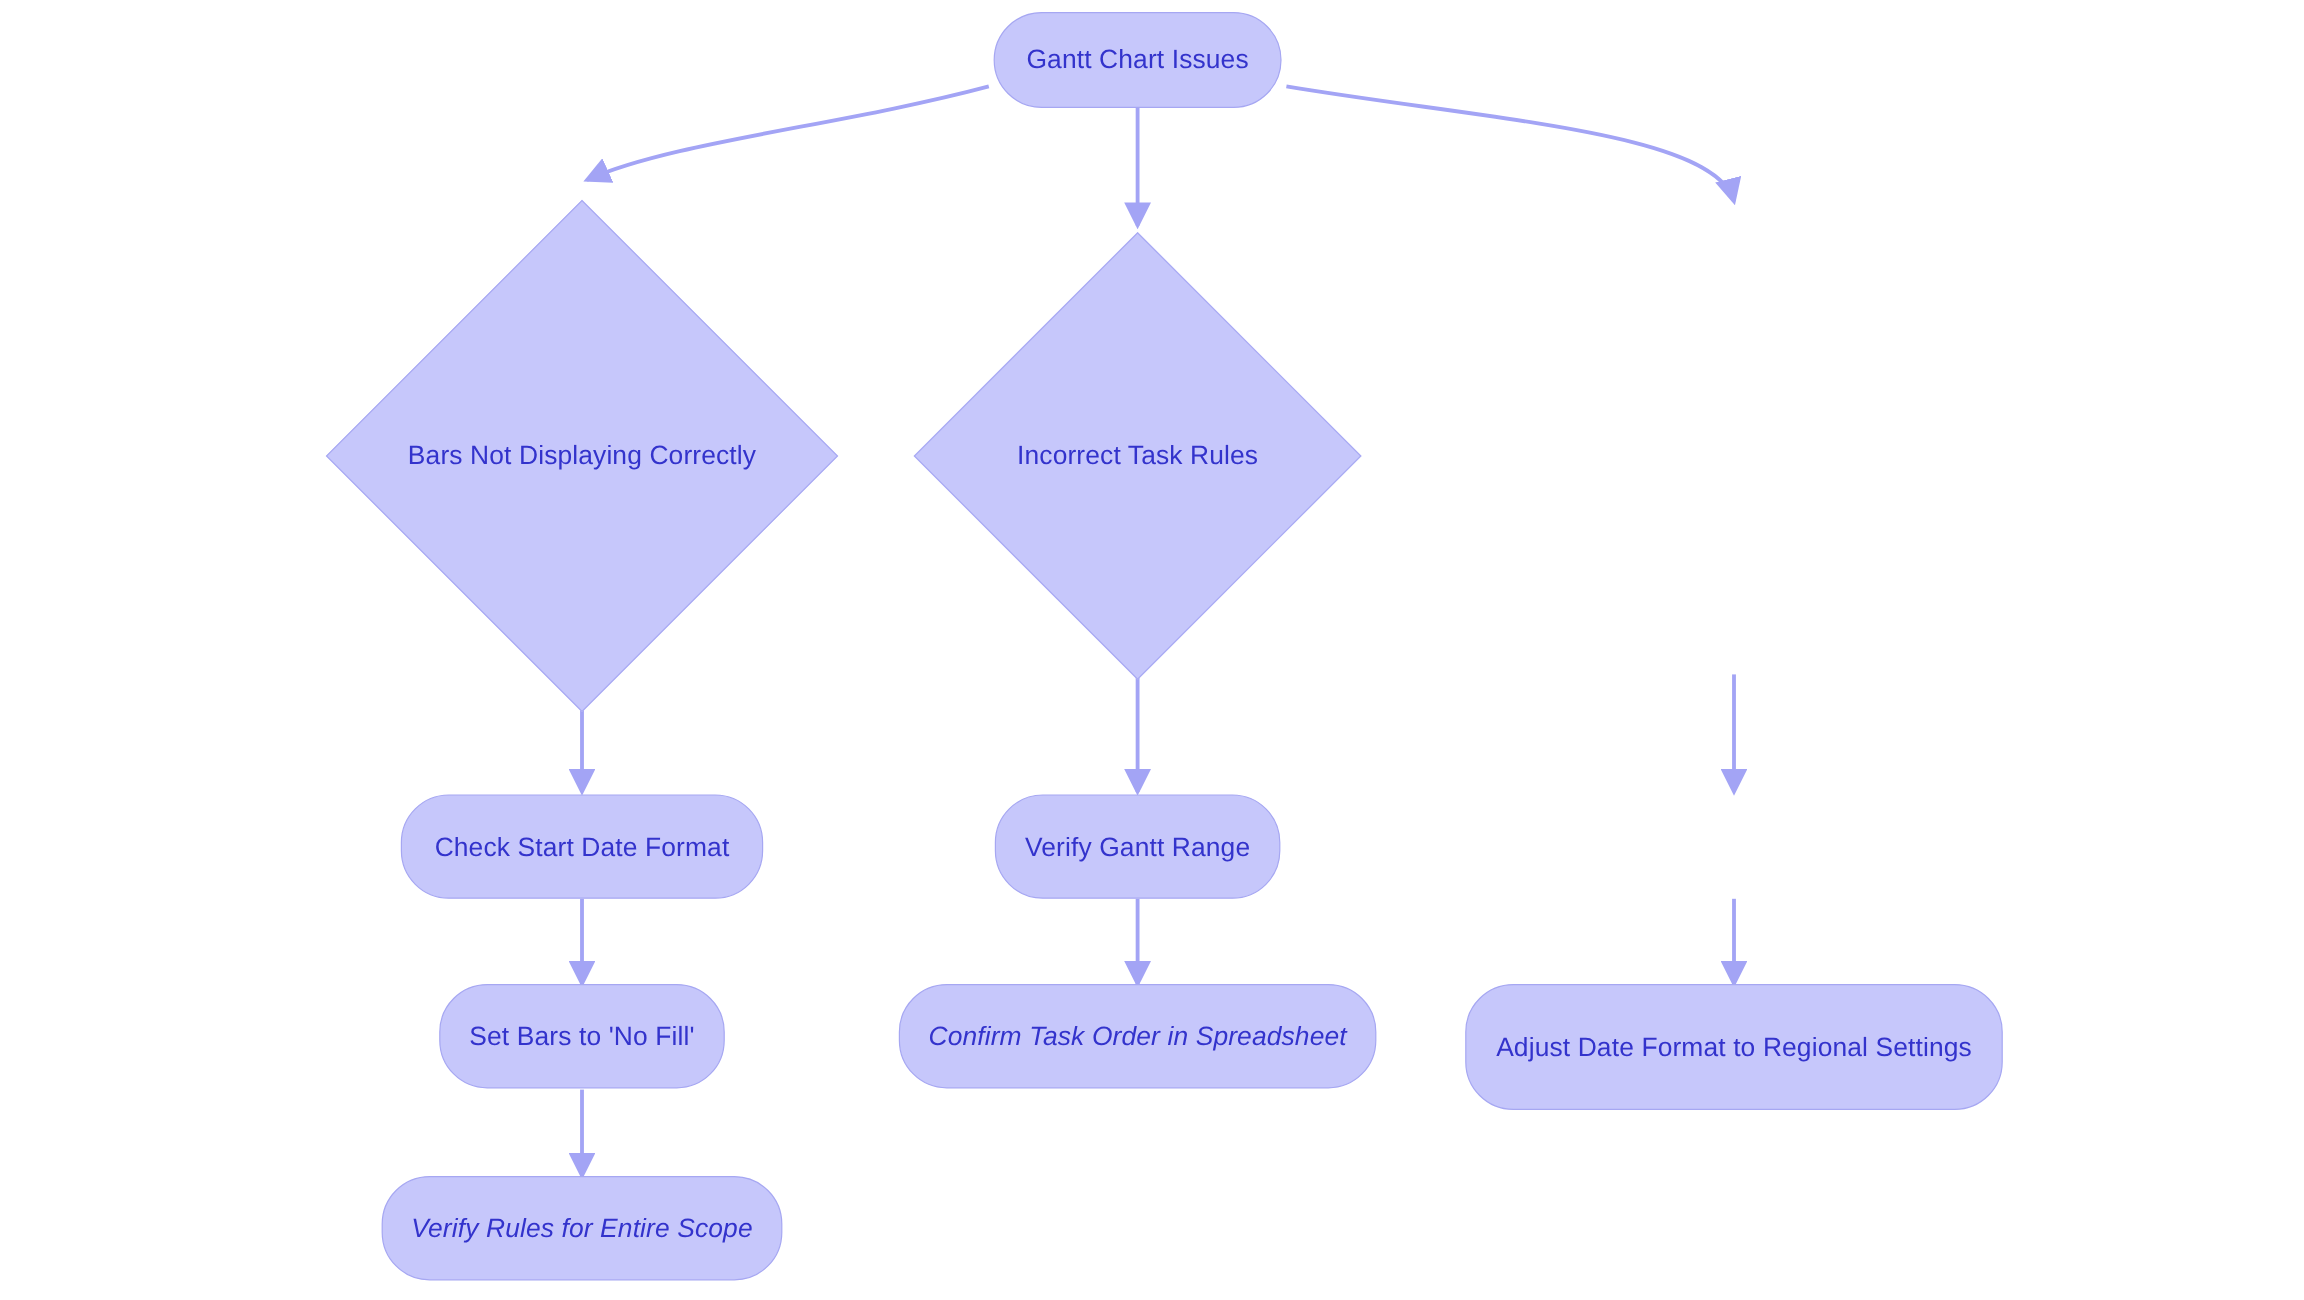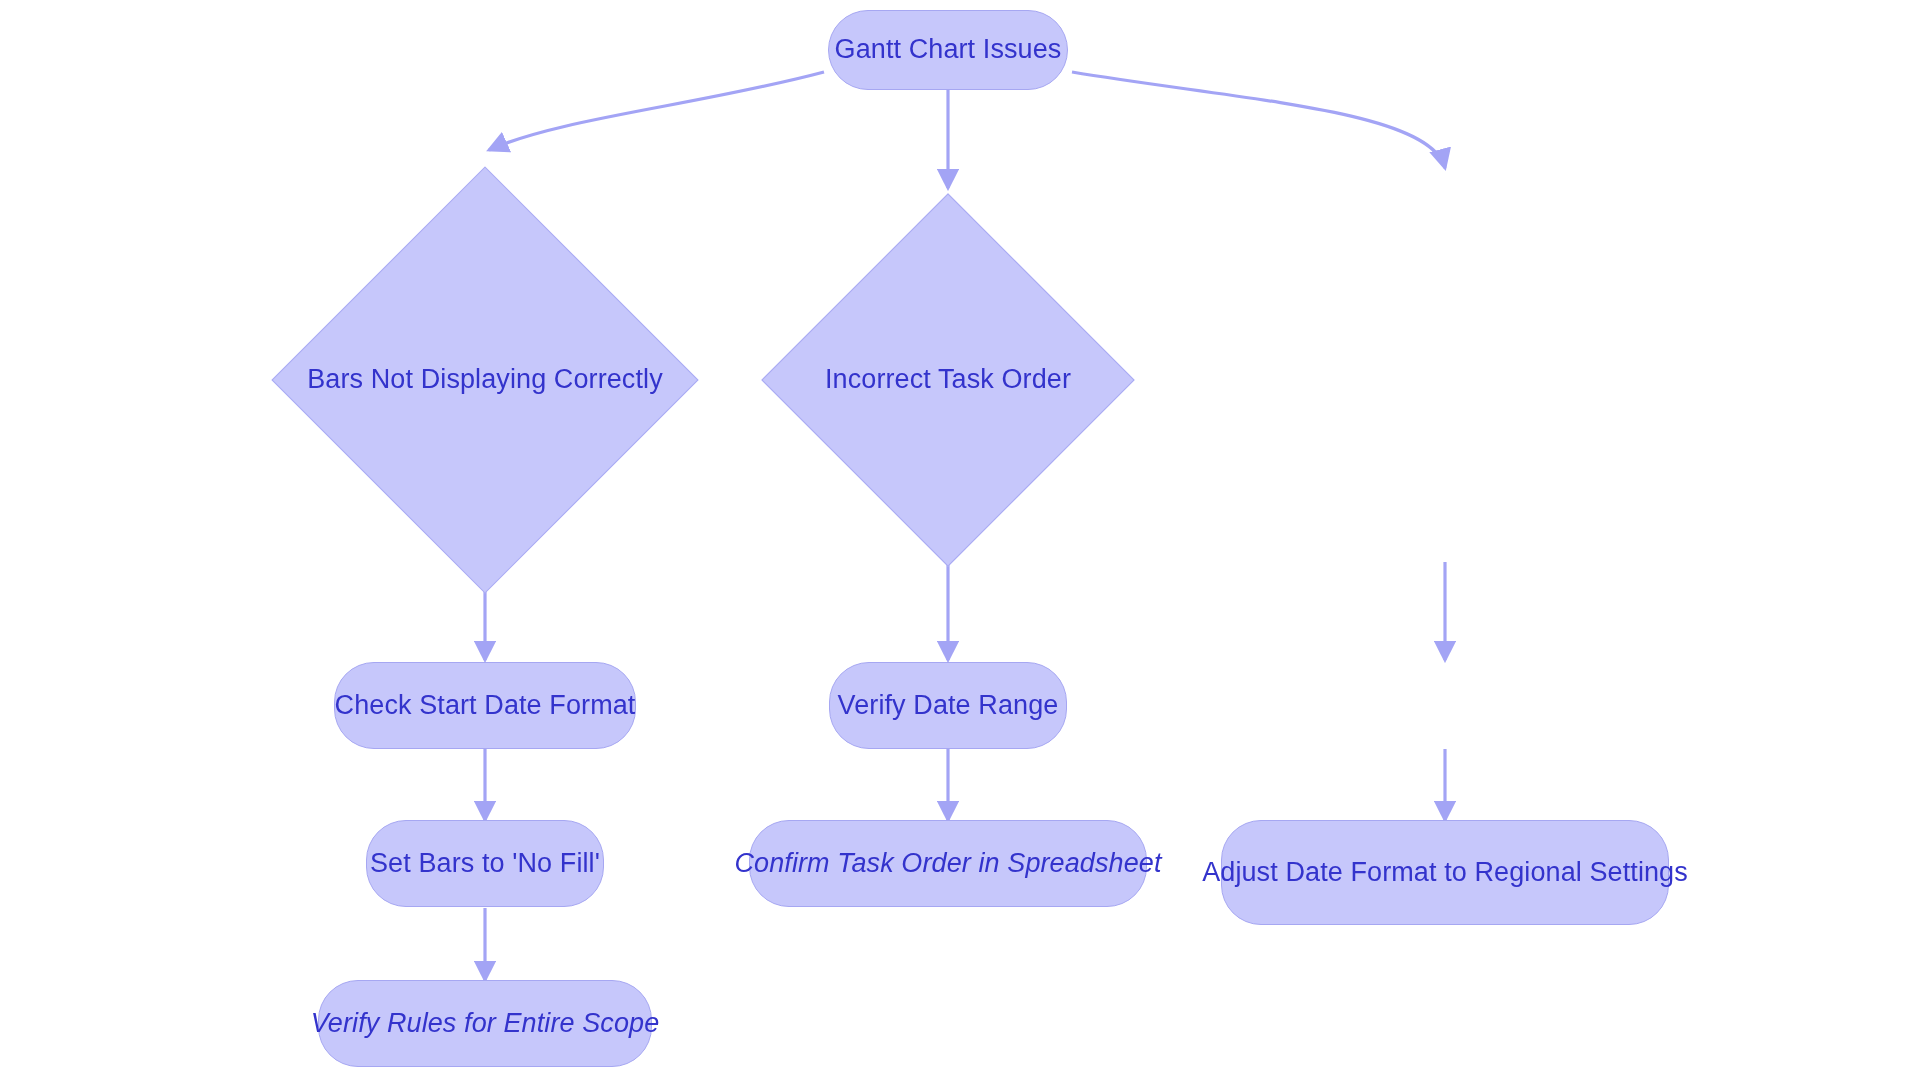--- a/index.html
+++ b/index.html
@@ -34,21 +34,21 @@
     display: flex;
     align-items: center;
     justify-content: center;
     text-align: center;
   }
   .node-label {
     position: relative;
     z-index: 3;
     color: #3333cc;
     font-family: "Liberation Sans", sans-serif;
-    font-size: 27px;
+    font-size: 22px;
     font-weight: 400;
     line-height: 1.15;
     letter-spacing: 0.1px;
     white-space: nowrap;
     pointer-events: none;
   }
   
   .node-stadium {
     background: #c6c7fb;
     border: 1.3px solid #a6a7f2;
@@ -109,30 +109,30 @@
     <span class="node-label">Gantt Chart Issues</span>
   </div>
 
   <div class="node node-diamond" style="left:334px; top:229px; width:302px; height:302px;">
     <span class="diamond-shape"></span>
     <span class="node-label">Bars Not Displaying Correctly</span>
   </div>
 
   <div class="node node-diamond" style="left:816px; top:248px; width:264px; height:264px;">
     <span class="diamond-shape"></span>
-    <span class="node-label">Incorrect Task Order</span>
+    <span class="node-label">Incorrect Task Rules</span>
   </div>
 
 
   <div class="node node-stadium" style="left:334px; top:662px; width:302px; height:87px;">
     <span class="node-label">Check Start Date Format</span>
   </div>
 
   <div class="node node-stadium" style="left:829px; top:662px; width:238px; height:87px;">
-    <span class="node-label">Verify Date Range</span>
+    <span class="node-label">Verify Gantt Range</span>
   </div>
 
 
   <div class="node node-stadium" style="left:366px; top:820px; width:238px; height:87px;">
     <span class="node-label">Set Bars to 'No Fill'</span>
   </div>
 
   <div class="node node-stadium" style="left:749px; top:820px; width:398px; height:87px;font-style:italic;">
     <span class="node-label">Confirm Task Order in Spreadsheet</span>
   </div>

